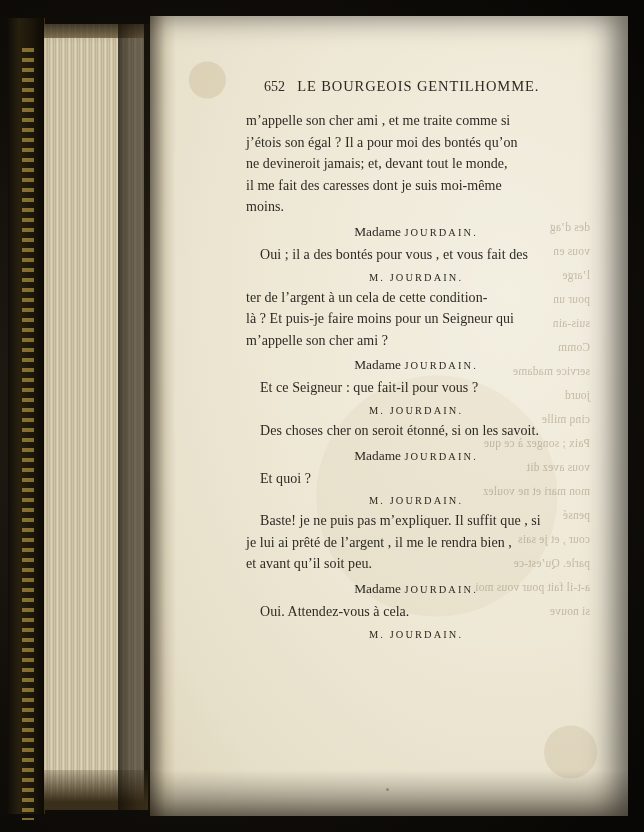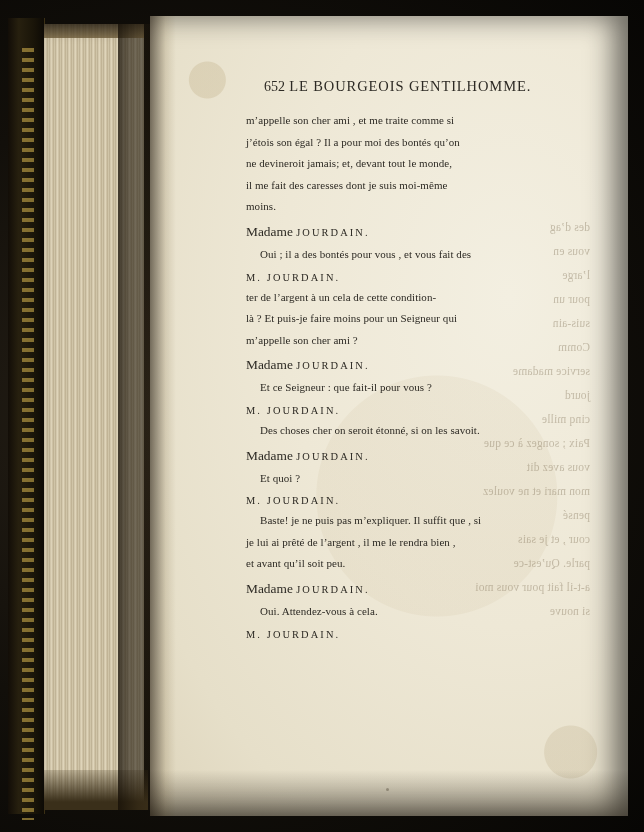--- a/index.html
+++ b/index.html
@@ -171,39 +171,40 @@
     margin: 0 0 16px 18px;
     white-space: nowrap;
   }
   .running-head .pageno {
     font-size: 14px;
     letter-spacing: 0;
   }
   .running-head .title {
     font-variant: small-caps;
     letter-spacing: 0.9px;
+    margin-left: 8px;
   }
 
   p.speech {
     margin: 0 0 2px 0;
-    font-size: 11px;
+    font-size: 14px;
     line-height: 19.6px;
     text-align: justify;
     text-indent: 0;
     letter-spacing: 0.05px;
   }
   p.speech.indent { text-indent: 14px; }
 
   .speaker {
     margin: 7px 0 5px 0;
     font-size: 10.4px;
     letter-spacing: 0.2px;
     white-space: nowrap;
   }
-  .speaker.centered { text-align: left; }
+  .speaker.centered { text-align: center; }
   .speaker .mme {
     font-size: 13.4px;
     letter-spacing: 0;
   }
   .speaker .name {
     letter-spacing: 2.1px;
   }
 
   .sp-block { margin-bottom: 1px; }
 

